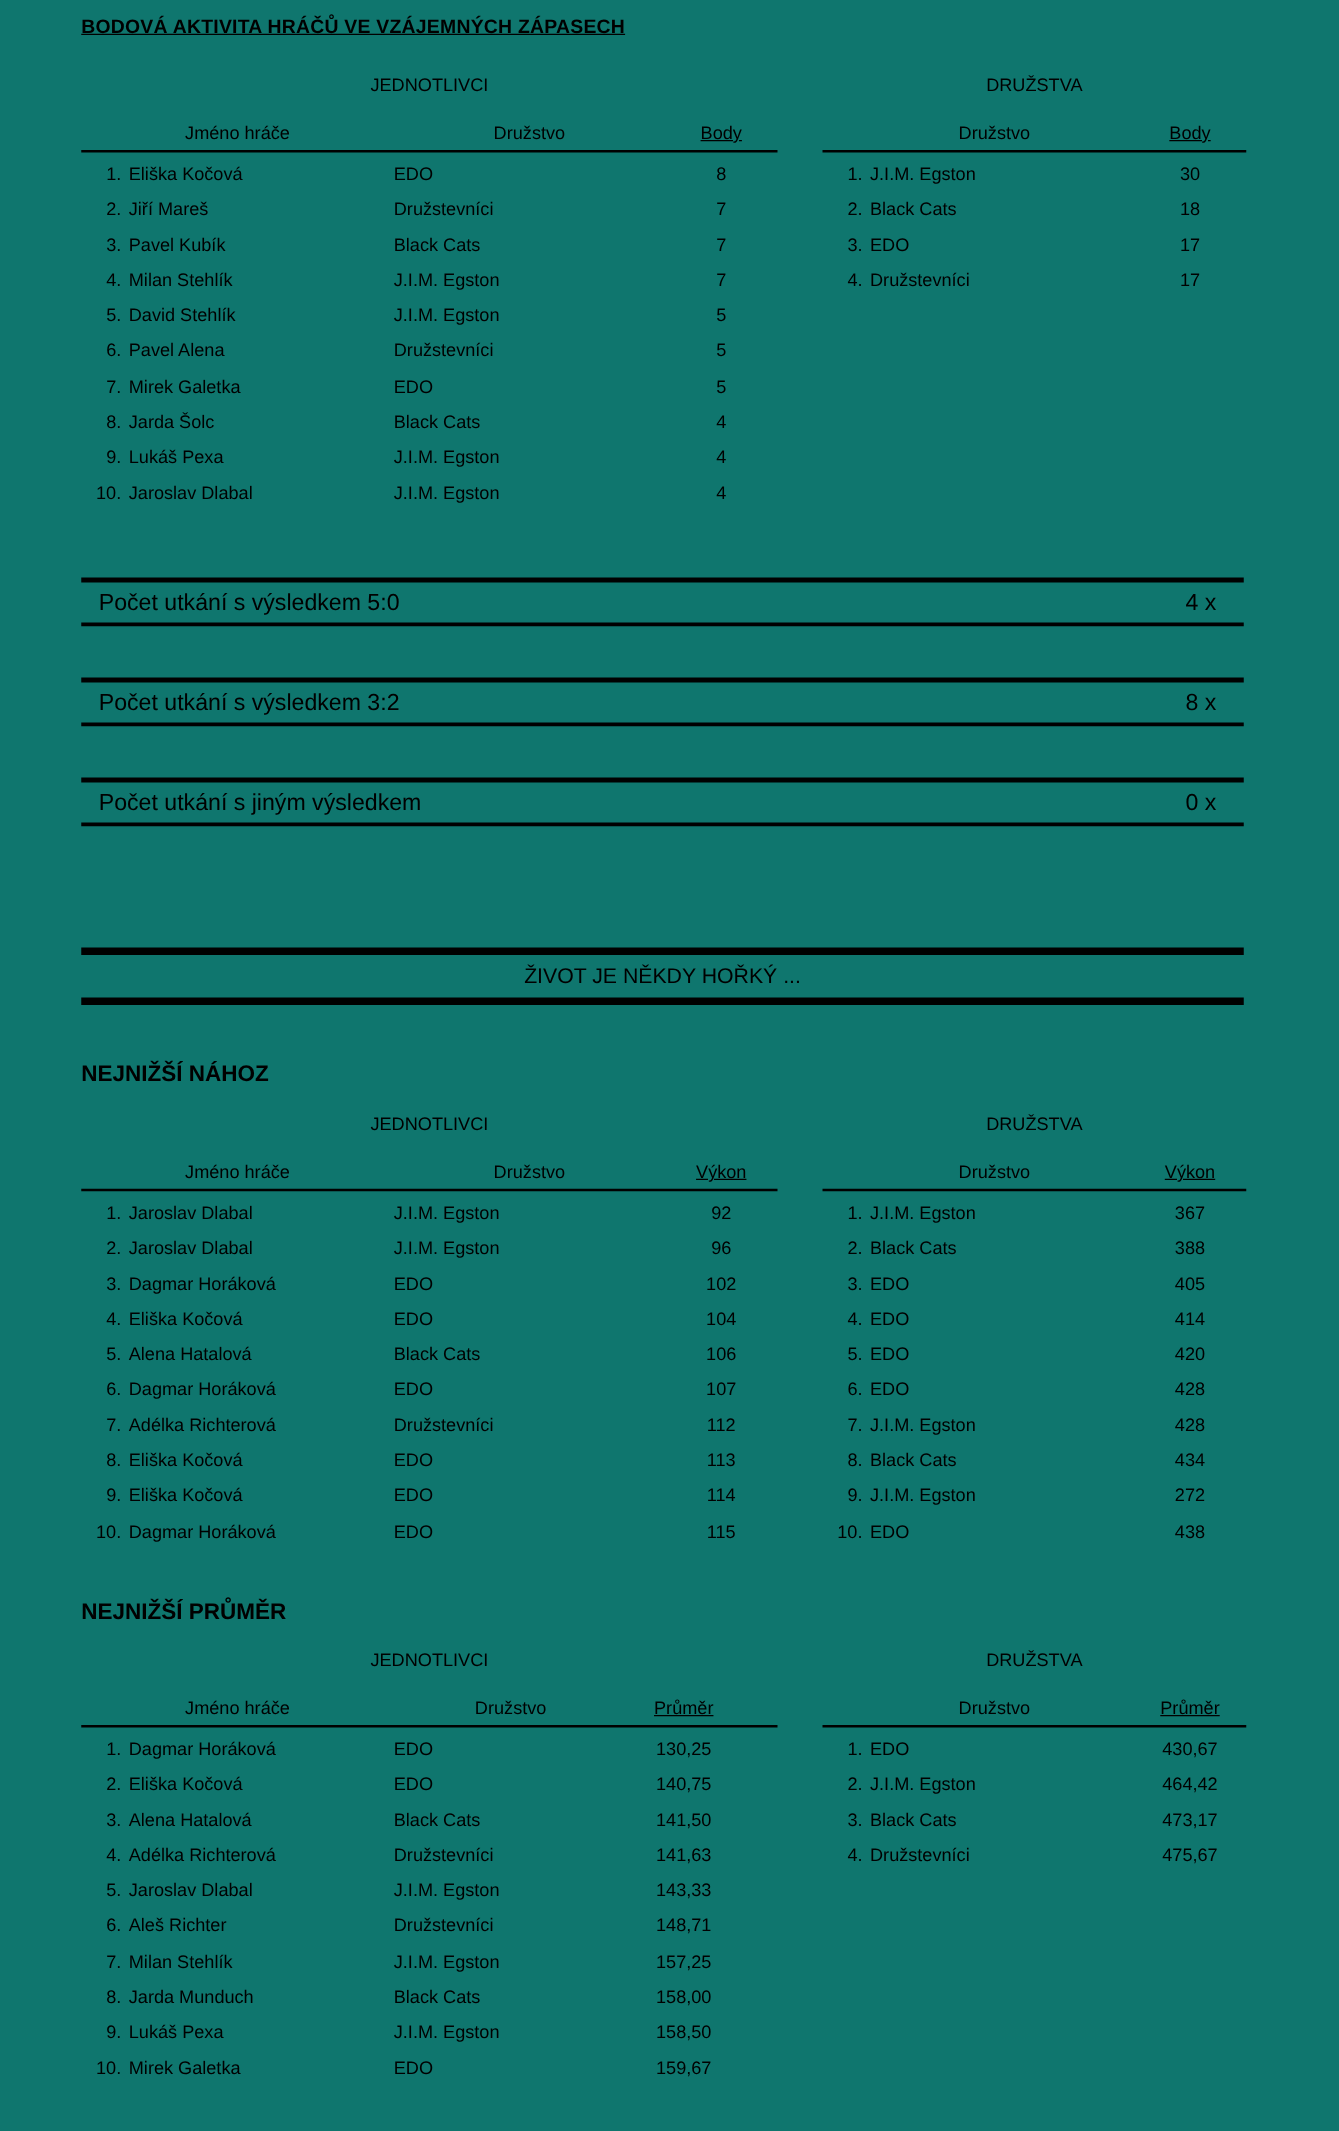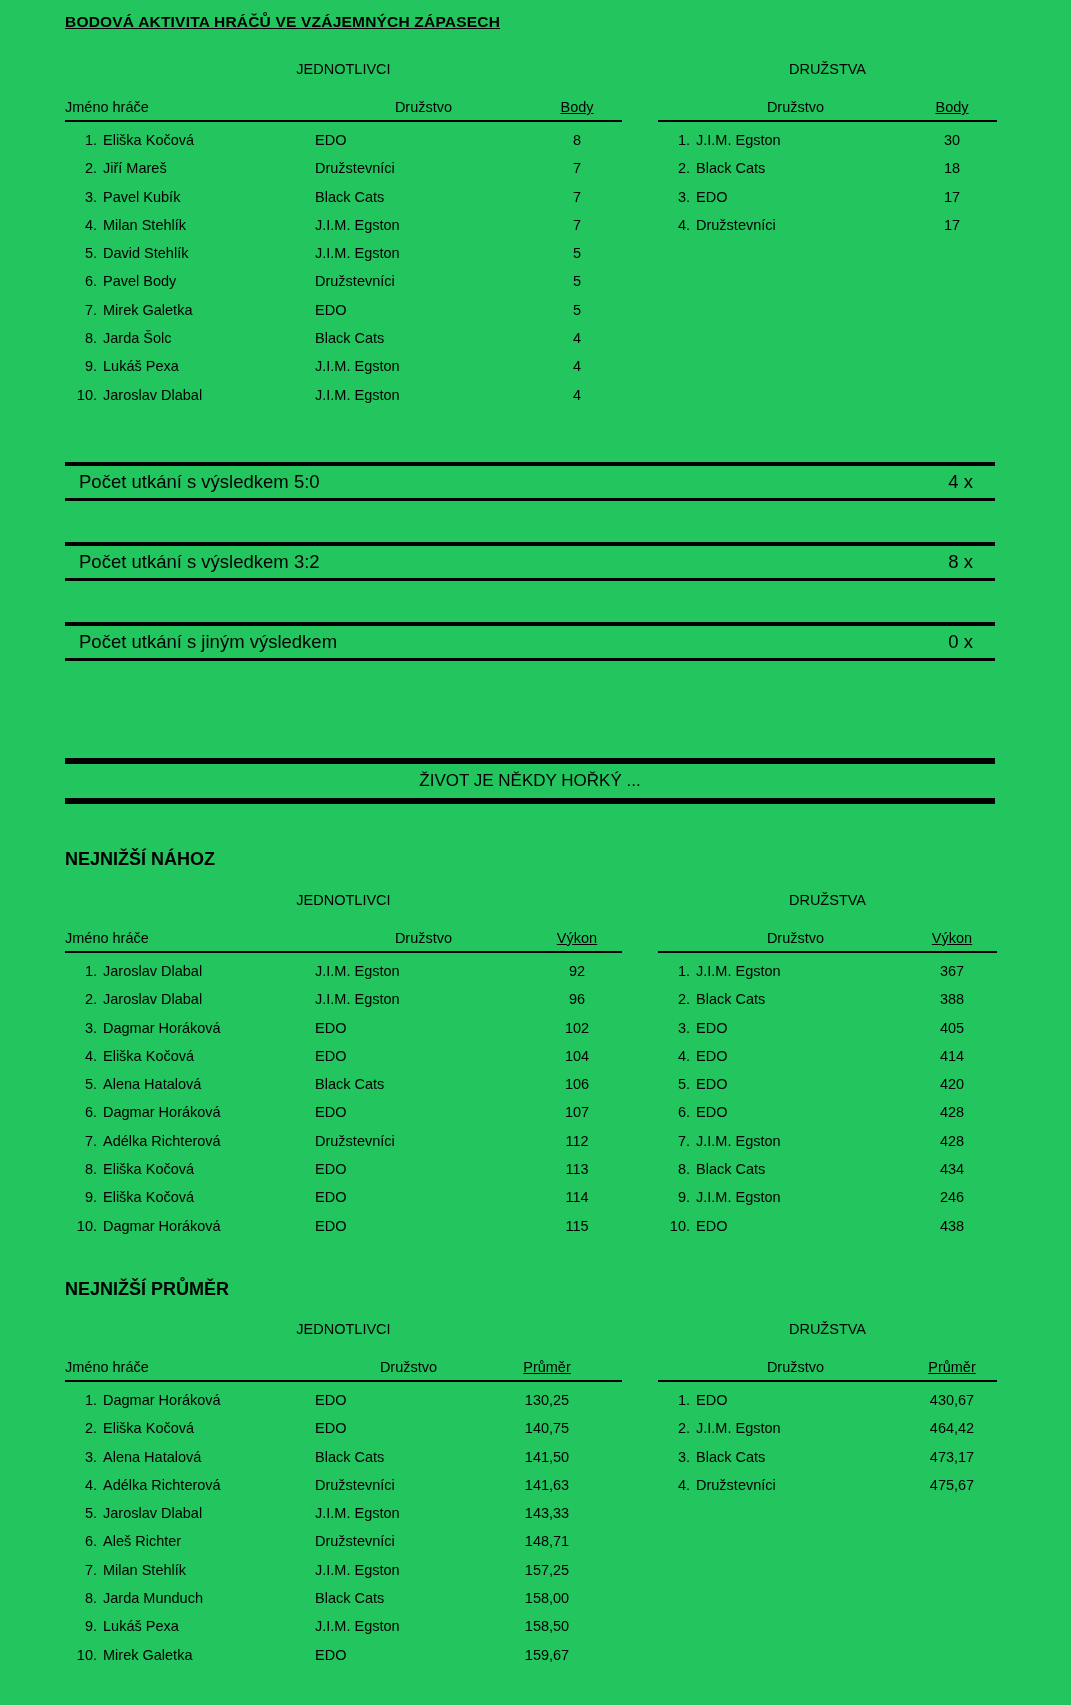--- a/index.html
+++ b/index.html
@@ -1,20 +1,20 @@
 <!DOCTYPE html>
 <html><head>
 <meta charset="utf-8">
 <style>
   html, body { margin: 0; padding: 0; background: #ffffff; }
   #page {
     position: relative;
     width: 1071px;
     height: 1705px;
-    background: #22c55e;
+    background: #0f766e;
     color: #000000;
     font-family: "Liberation Sans", sans-serif;
     overflow: hidden;
   }
   .doc-title {
     position: absolute;
     left: 65px;
     top: 13px;
     font-size: 15.5px;
     font-weight: bold;
@@ -51,21 +51,21 @@
   }
   .tbl-body { margin-top: 4px; }
   .row { display: flex; height: 28.3px; line-height: 28.3px; font-size: 14.5px; }
 
   .c-rank { width: 32px; text-align: right; white-space: nowrap; }
   .c-name { width: 218px; padding-left: 6px; box-sizing: border-box; white-space: nowrap; }
   .c-team { width: 217px; white-space: nowrap; }
   .c-value { width: 90px; text-align: center; white-space: nowrap; }
   .c-team-wide { width: 217px; padding-left: 6px; box-sizing: border-box; white-space: nowrap; }
 
-  .h-player { width: 250px; }
+  .h-player { width: 250px; text-align: center; }
   .h-team { width: 217px; text-align: center; }
   .h-value { width: 90px; text-align: center; text-decoration: underline; }
   .h-team-wide { width: 249px; text-align: center; text-indent: 26px; }
 
   
   .tbl--avgL .c-team, .tbl--avgL .h-team { width: 187px; }
   .tbl--avgL .c-value, .tbl--avgL .h-value { margin-right: 30px; }
 
   .bars { position: absolute; left: 65px; top: 462px; width: 930px; }
   .bar {
@@ -144,21 +144,21 @@
 
           <div class="row">
             <span class="c-rank">5.</span>
             <span class="c-name">David Stehlík</span>
             <span class="c-team">J.I.M. Egston</span>
             <span class="c-value">5</span>
           </div>
 
           <div class="row">
             <span class="c-rank">6.</span>
-            <span class="c-name">Pavel Body</span>
+            <span class="c-name">Pavel Alena</span>
             <span class="c-team">Družstevníci</span>
             <span class="c-value">5</span>
           </div>
 
           <div class="row">
             <span class="c-rank">7.</span>
             <span class="c-name">Mirek Galetka</span>
             <span class="c-team">EDO</span>
             <span class="c-value">5</span>
           </div>
@@ -378,21 +378,21 @@
 
           <div class="row">
             <span class="c-rank">8.</span>
             <span class="c-team-wide">Black Cats</span>
             <span class="c-value">434</span>
           </div>
 
           <div class="row">
             <span class="c-rank">9.</span>
             <span class="c-team-wide">J.I.M. Egston</span>
-            <span class="c-value">246</span>
+            <span class="c-value">272</span>
           </div>
 
           <div class="row">
             <span class="c-rank">10.</span>
             <span class="c-team-wide">EDO</span>
             <span class="c-value">438</span>
           </div>
         </div>
     </div>
   </div>

